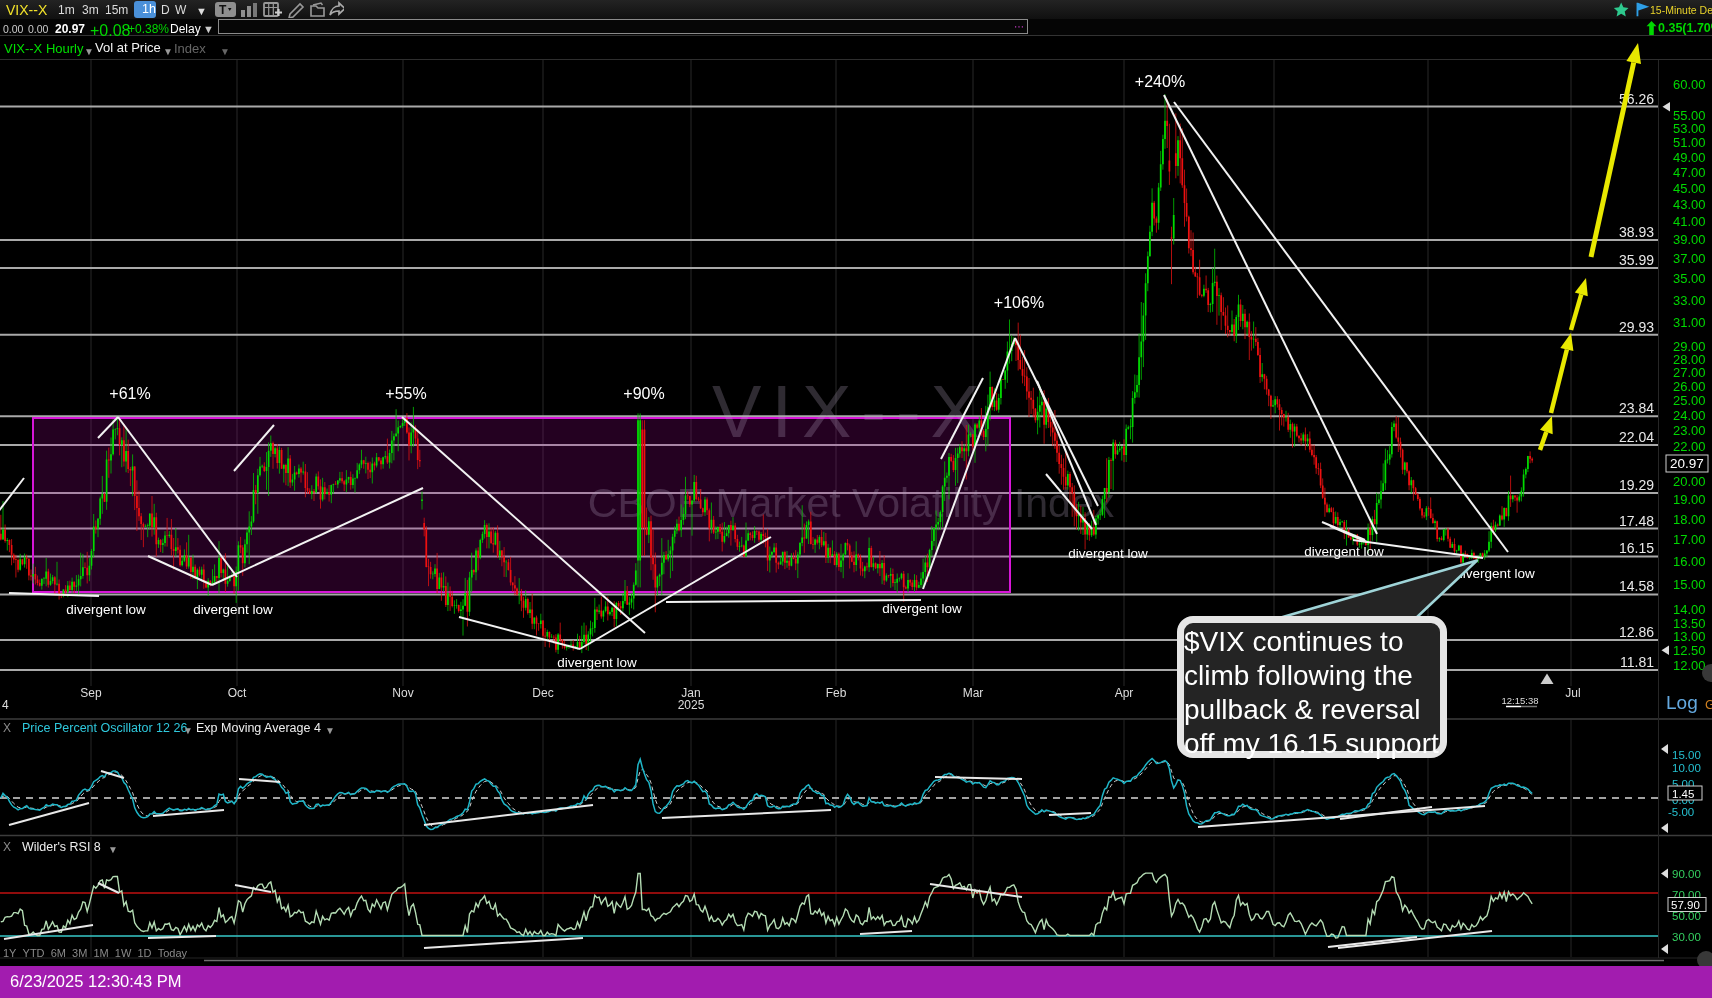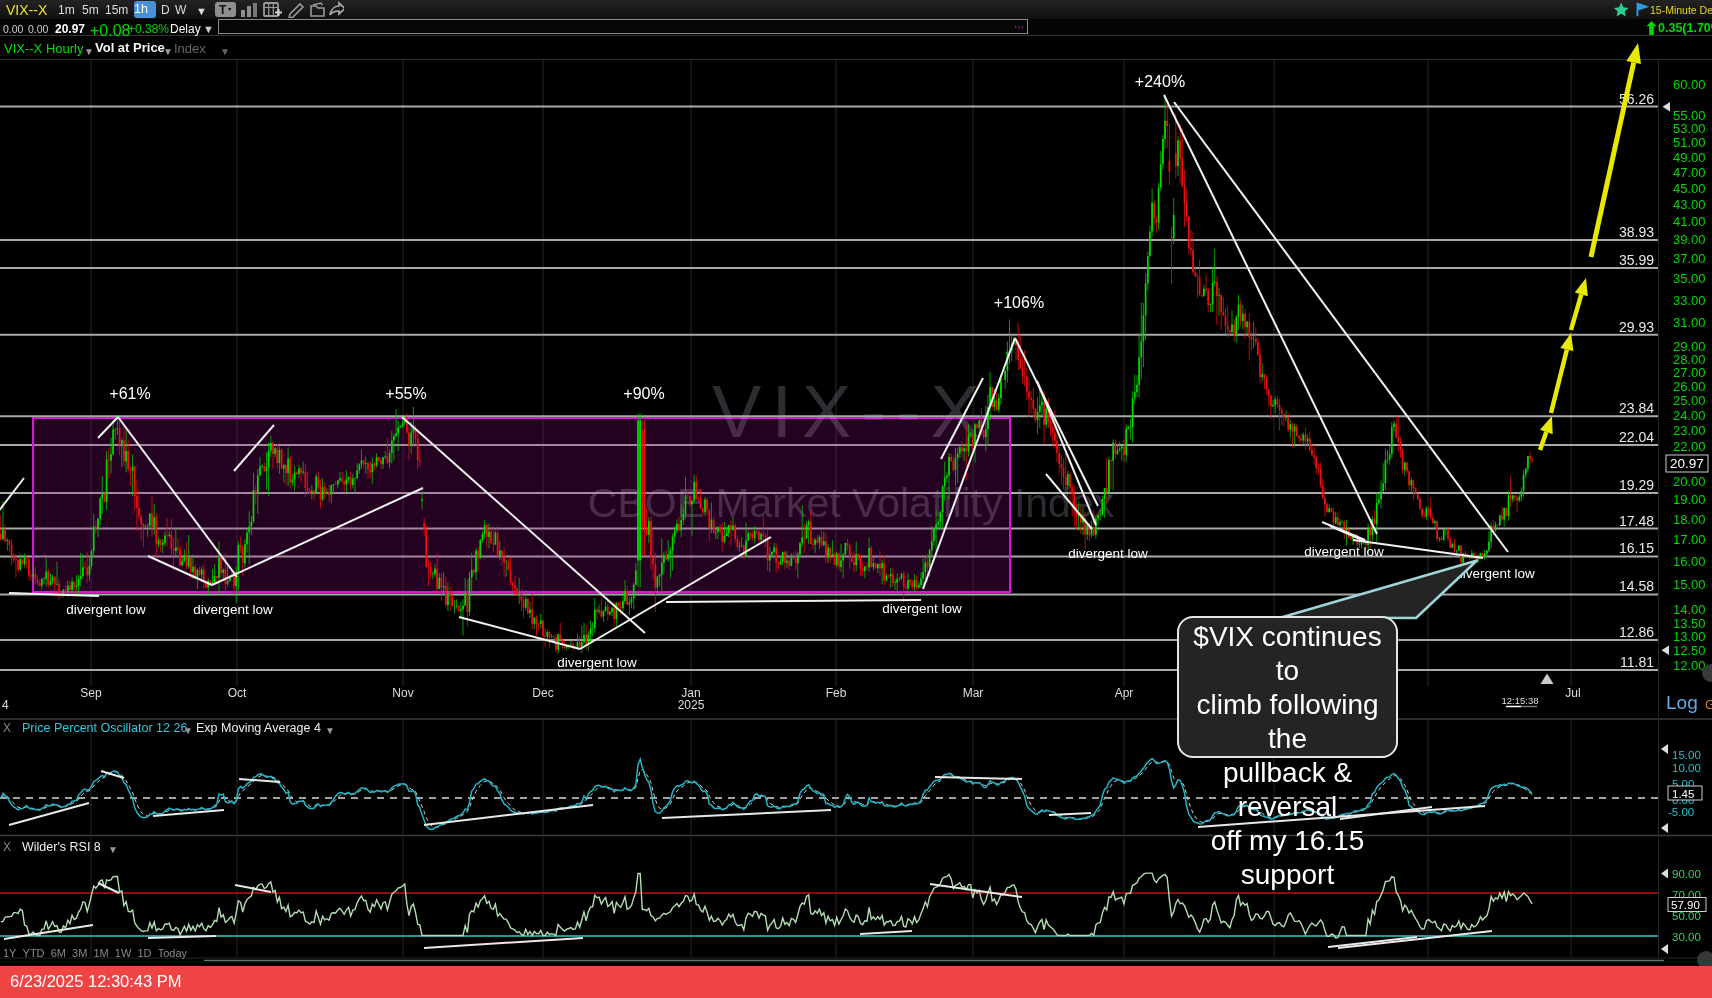--- a/index.html
+++ b/index.html
@@ -1,22 +1,22 @@
 <!DOCTYPE html>
 <html><head><meta charset="utf-8"><style>
 *{margin:0;padding:0;box-sizing:border-box}
 html,body{width:1712px;height:998px;background:#000;overflow:hidden;font-family:"Liberation Sans",sans-serif}
 .abs{position:absolute}
 #toolbar1{position:absolute;left:0;top:0;width:1712px;height:19px;background:linear-gradient(#232323,#101010)}
 #toolbar2{position:absolute;left:0;top:19px;width:1712px;height:17px;background:#050505;border-bottom:1px solid #333}
 #toolbar3{position:absolute;left:0;top:37px;width:1708px;height:22px}
 .tf{color:#dcdcdc;font-size:12px;position:absolute;top:3px}
 .dd{color:#999;font-size:9px;position:absolute}
-#callout{position:absolute;left:1177px;top:616px;width:221px;height:142px;background:#242424;border:2px solid #e5e5e5;border-radius:16px;color:#fff;font-size:28px;line-height:34px;text-align:center;padding-top:2px}
-#statusbar{position:absolute;left:0;top:966px;width:1712px;height:32px;background:#ef4444;color:#fff;font-size:16.5px;line-height:31px;padding-left:10px}
+#callout{position:absolute;left:1177px;top:616px;width:270px;height:142px;background:#242424;border:7px solid #e5e5e5;border-radius:16px;color:#fff;font-size:28px;line-height:34px;text-align:left;padding-top:2px}
+#statusbar{position:absolute;left:0;top:966px;width:1712px;height:32px;background:#a21caf;color:#fff;font-size:16.5px;line-height:31px;padding-left:10px}
 #tfrow{position:absolute;left:3px;top:947px;color:#8a8a8a;font-size:11px}
 </style></head>
 <body>
 <svg width="1712" height="998" viewBox="0 0 1712 998" style="position:absolute;left:0;top:0;font-family:'Liberation Sans',sans-serif">
 <line x1="0" y1="59.5" x2="1712" y2="59.5" stroke="#2e2e2e"></line>
 <line x1="0" y1="719" x2="1712" y2="719" stroke="#3c3c3c" stroke-width="1.6"></line>
 <line x1="0" y1="835.5" x2="1712" y2="835.5" stroke="#3c3c3c" stroke-width="1.6"></line>
 <line x1="0" y1="958" x2="1712" y2="958" stroke="#242424"></line>
 <line x1="1658.5" y1="60" x2="1658.5" y2="958" stroke="#262626"></line>
 <line x1="91" y1="60" x2="91" y2="686" stroke="#282828"></line>
@@ -221,23 +221,23 @@
 <text x="1671" y="909" font-size="11.5" fill="#fff">57.90</text>
 <path d="M1668 868.5l-7 5 7 5z" fill="#ddd"></path>
 <path d="M1668 944l-7 5 7 5z" fill="#ddd"></path>
 <line x1="204" y1="960.5" x2="1664" y2="960.5" stroke="#6e6e6e" stroke-width="1.4"></line>
 <circle cx="1711" cy="673" r="9" fill="#383838"></circle>
 <circle cx="1706" cy="960" r="9" fill="#383838"></circle>
 </svg>
 <div id="toolbar1">
   <span class="abs" style="left:6px;top:2px;color:#f2e22a;font-size:14px">VIX--X</span>
   <span class="tf" style="left:58px">1m</span>
-  <span class="tf" style="left:82px">5m</span>
+  <span class="tf" style="left:82px">3m</span>
   <span class="tf" style="left:105px">15m</span>
-  <span class="abs" style="left:134px;top:1px;width:22px;height:17px;background:#4a90d9;border-radius:3px;color:#fff;font-size:12.5px;text-align:left;line-height:17px">1h</span>
+  <span class="abs" style="left:134px;top:1px;width:22px;height:17px;background:#4a90d9;border-radius:3px;color:#fff;font-size:12.5px;text-align:right;line-height:17px">1h</span>
   <span class="tf" style="left:161px">D</span>
   <span class="tf" style="left:175px">W</span>
   <span class="dd" style="left:196px;top:5px;font-size:11px;color:#ddd">▼</span>
   <svg class="abs" style="left:214px;top:1px" width="130" height="17" viewBox="0 0 130 17">
     <rect x="1" y="1" width="21" height="15" rx="3" fill="#8f8f8f"></rect>
       <text x="5" y="13" font-size="12" fill="#111" font-weight="bold">T</text>
       <path d="M14 7l3.5 0-1.75 3z" fill="#111"></path>
     <rect x="27" y="9" width="4" height="7" fill="#8f8f8f"></rect>
       <rect x="33" y="5" width="4" height="11" fill="#8f8f8f"></rect>
       <rect x="39" y="2" width="4" height="14" fill="#777"></rect>
@@ -266,21 +266,21 @@
   <span class="abs" style="left:218px;top:0px;width:810px;height:15px;background:#060606;border:1px solid #8a8a8a"></span>
   <span class="abs" style="left:1014px;top:2px;color:#e040e0;font-size:10px">⋯</span>
   <svg class="abs" style="left:1646px;top:2px" width="11" height="14" viewBox="0 0 11 14">
       <path d="M5.5 0l5 5.2H7.8V14H3.2V5.2H0.5z" fill="#00d800"></path>
     </svg>
   <span class="abs" style="left:1658px;top:2px;color:#00d800;font-size:12.5px;font-weight:bold">0.35(1.70%)</span>
 </div>
 <div id="toolbar3">
   <span class="abs" style="left:4px;top:4px;color:#00e000;font-size:13px">VIX--X Hourly</span>
   <span class="dd" style="left:84px;top:9px;font-size:10px">▼</span>
-  <span class="abs" style="left:95px;top:3px;color:#f5f5f5;font-size:13px;font-weight:bold">Vol at Price</span>
+  <span class="abs" style="left:95px;top:3px;color:#f5f5f5;font-size:13px;font-weight:normal">Vol at Price</span>
   <span class="dd" style="left:163px;top:9px;font-size:10px">▼</span>
   <span class="abs" style="left:174px;top:4px;color:#666;font-size:13px">Index</span>
   <span class="dd" style="left:220px;top:9px;font-size:10px;color:#666">▼</span>
 </div>
 <span class="abs" style="left:3px;top:721px;color:#8a8a8a;font-size:12px">X</span>
 <span class="abs" style="left:22px;top:721px;color:#2fc8dc;font-size:12.5px">Price Percent Oscillator 12 26</span>
 <span class="dd" style="left:183px;top:725px;font-size:10px">▼</span>
 <span class="abs" style="left:196px;top:721px;color:#eee;font-size:12.5px">Exp Moving Average 4</span>
 <span class="dd" style="left:325px;top:725px;font-size:10px">▼</span>
 <span class="abs" style="left:3px;top:840px;color:#8a8a8a;font-size:12px">X</span>

